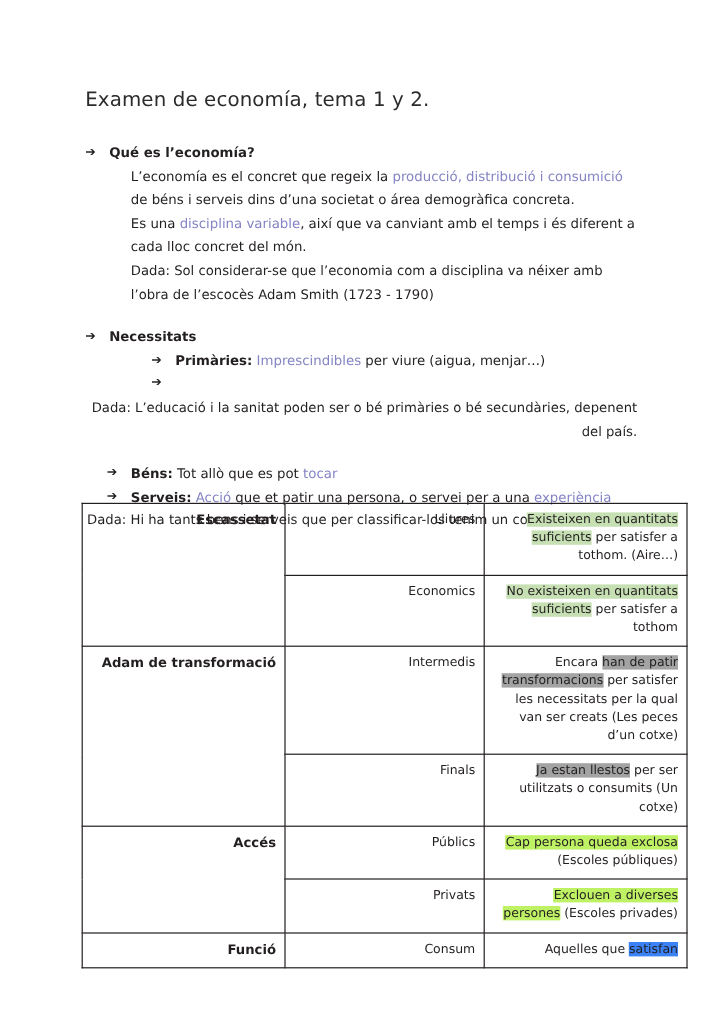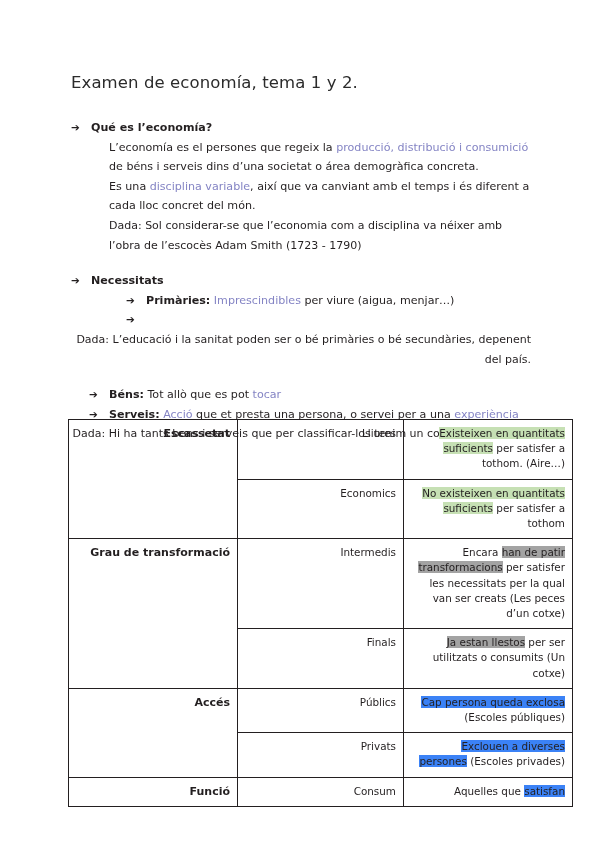--- a/index.html
+++ b/index.html
@@ -123,39 +123,39 @@
     margin-left: 32px;
   }
   td.desc {
     border-left: 1.6px solid #231f20;
     border-right: 1.6px solid #231f20;
   }
 
   
   .hl-green  { background: #c6e0b4; }
   .hl-orange { background: #a3a3a3; }
-  .hl-blue   { background: #3b82f6; }
+  .hl-blue   { background: #bef264; }
   .hl-pink   { background: #3b82f6; }
 </style>
 </head>
 <body>
 
 <div class="page">
 
   <div class="doc-title">Examen de economía, tema 1 y 2.</div>
 
   <div class="body-block">
 
     <div class="bullet-row">
       <span class="arrow">➔</span>
       <span class="bold">Qué es l’economía?</span>
     </div>
 
     <div class="para">
-      <span>L’economía es el persones que regeix la </span><span class="lav">producció, distribució i consumició</span><span> de béns i serveis dins d’una societat o área demogràfica concreta.</span>
+      <span>L’economía es el concret que regeix la </span><span class="lav">producció, distribució i consumició</span><span> de béns i serveis dins d’una societat o área demogràfica concreta.</span>
     </div>
 
     <div class="para">
       <span>Es una </span><span class="lav">disciplina variable</span><span>, així que va canviant amb el temps i és diferent a cada lloc concret del món.</span>
     </div>
 
     <div class="para dada">Dada: Sol considerar-se que l’economia com a disciplina va néixer amb l’obra de l’escocès Adam Smith (1723 - 1790)</div>
 
     <div class="gap-md"></div>
 
@@ -178,21 +178,21 @@
 
     <div class="gap-md"></div>
 
     <div class="lvl1">
       <div class="bullet-row">
         <span class="arrow">➔</span>
         <span><span class="bold">Béns:</span><span> Tot allò que es pot </span><span class="lav">tocar</span></span>
       </div>
       <div class="bullet-row">
         <span class="arrow">➔</span>
-        <span><span class="bold">Serveis:</span><span> </span><span class="lav">Acció</span><span> que et presta una persona, o servei per a una </span><span class="lav">experiència</span></span>
+        <span><span class="bold">Serveis:</span><span> </span><span class="lav">Acció</span><span> que et patir una persona, o servei per a una </span><span class="lav">experiència</span></span>
       </div>
     </div>
 
     <div class="dada dada-flush">Dada: Hi ha tants bens i serveis que per classificar-los tenim un compte de factors:</div>
 
   </div>
 
   <div class="tbl-wrap">
     <table class="factors">
       <tbody>
@@ -201,21 +201,21 @@
           <td class="col-a cat" rowspan="2">Escassetat</td>
           <td class="col-b mid">Lliures</td>
           <td class="col-c desc"><span class="hl-green">Existeixen en quantitats suficients</span><span> per satisfer a tothom. (Aire…)</span></td>
         </tr>
         <tr class="group-end">
           <td class="col-b mid">Economics</td>
           <td class="col-c desc"><span class="hl-green">No existeixen en quantitats suficients</span><span> per satisfer a tothom</span></td>
         </tr>
 
         <tr class="group-start">
-          <td class="col-a cat" rowspan="2">Grau de transformació</td>
+          <td class="col-a cat" rowspan="2">Adam de transformació</td>
           <td class="col-b mid">Intermedis</td>
           <td class="col-c desc"><span>Encara </span><span class="hl-orange">han de patir transformacions</span><span> per satisfer les necessitats per la qual van ser creats (Les peces d’un cotxe)</span></td>
         </tr>
         <tr class="group-end">
           <td class="col-b mid">Finals</td>
           <td class="col-c desc"><span class="hl-orange">Ja estan llestos</span><span> per ser utilitzats o consumits (Un cotxe)</span></td>
         </tr>
 
         <tr class="group-start">
           <td class="col-a cat" rowspan="2">Accés</td>

